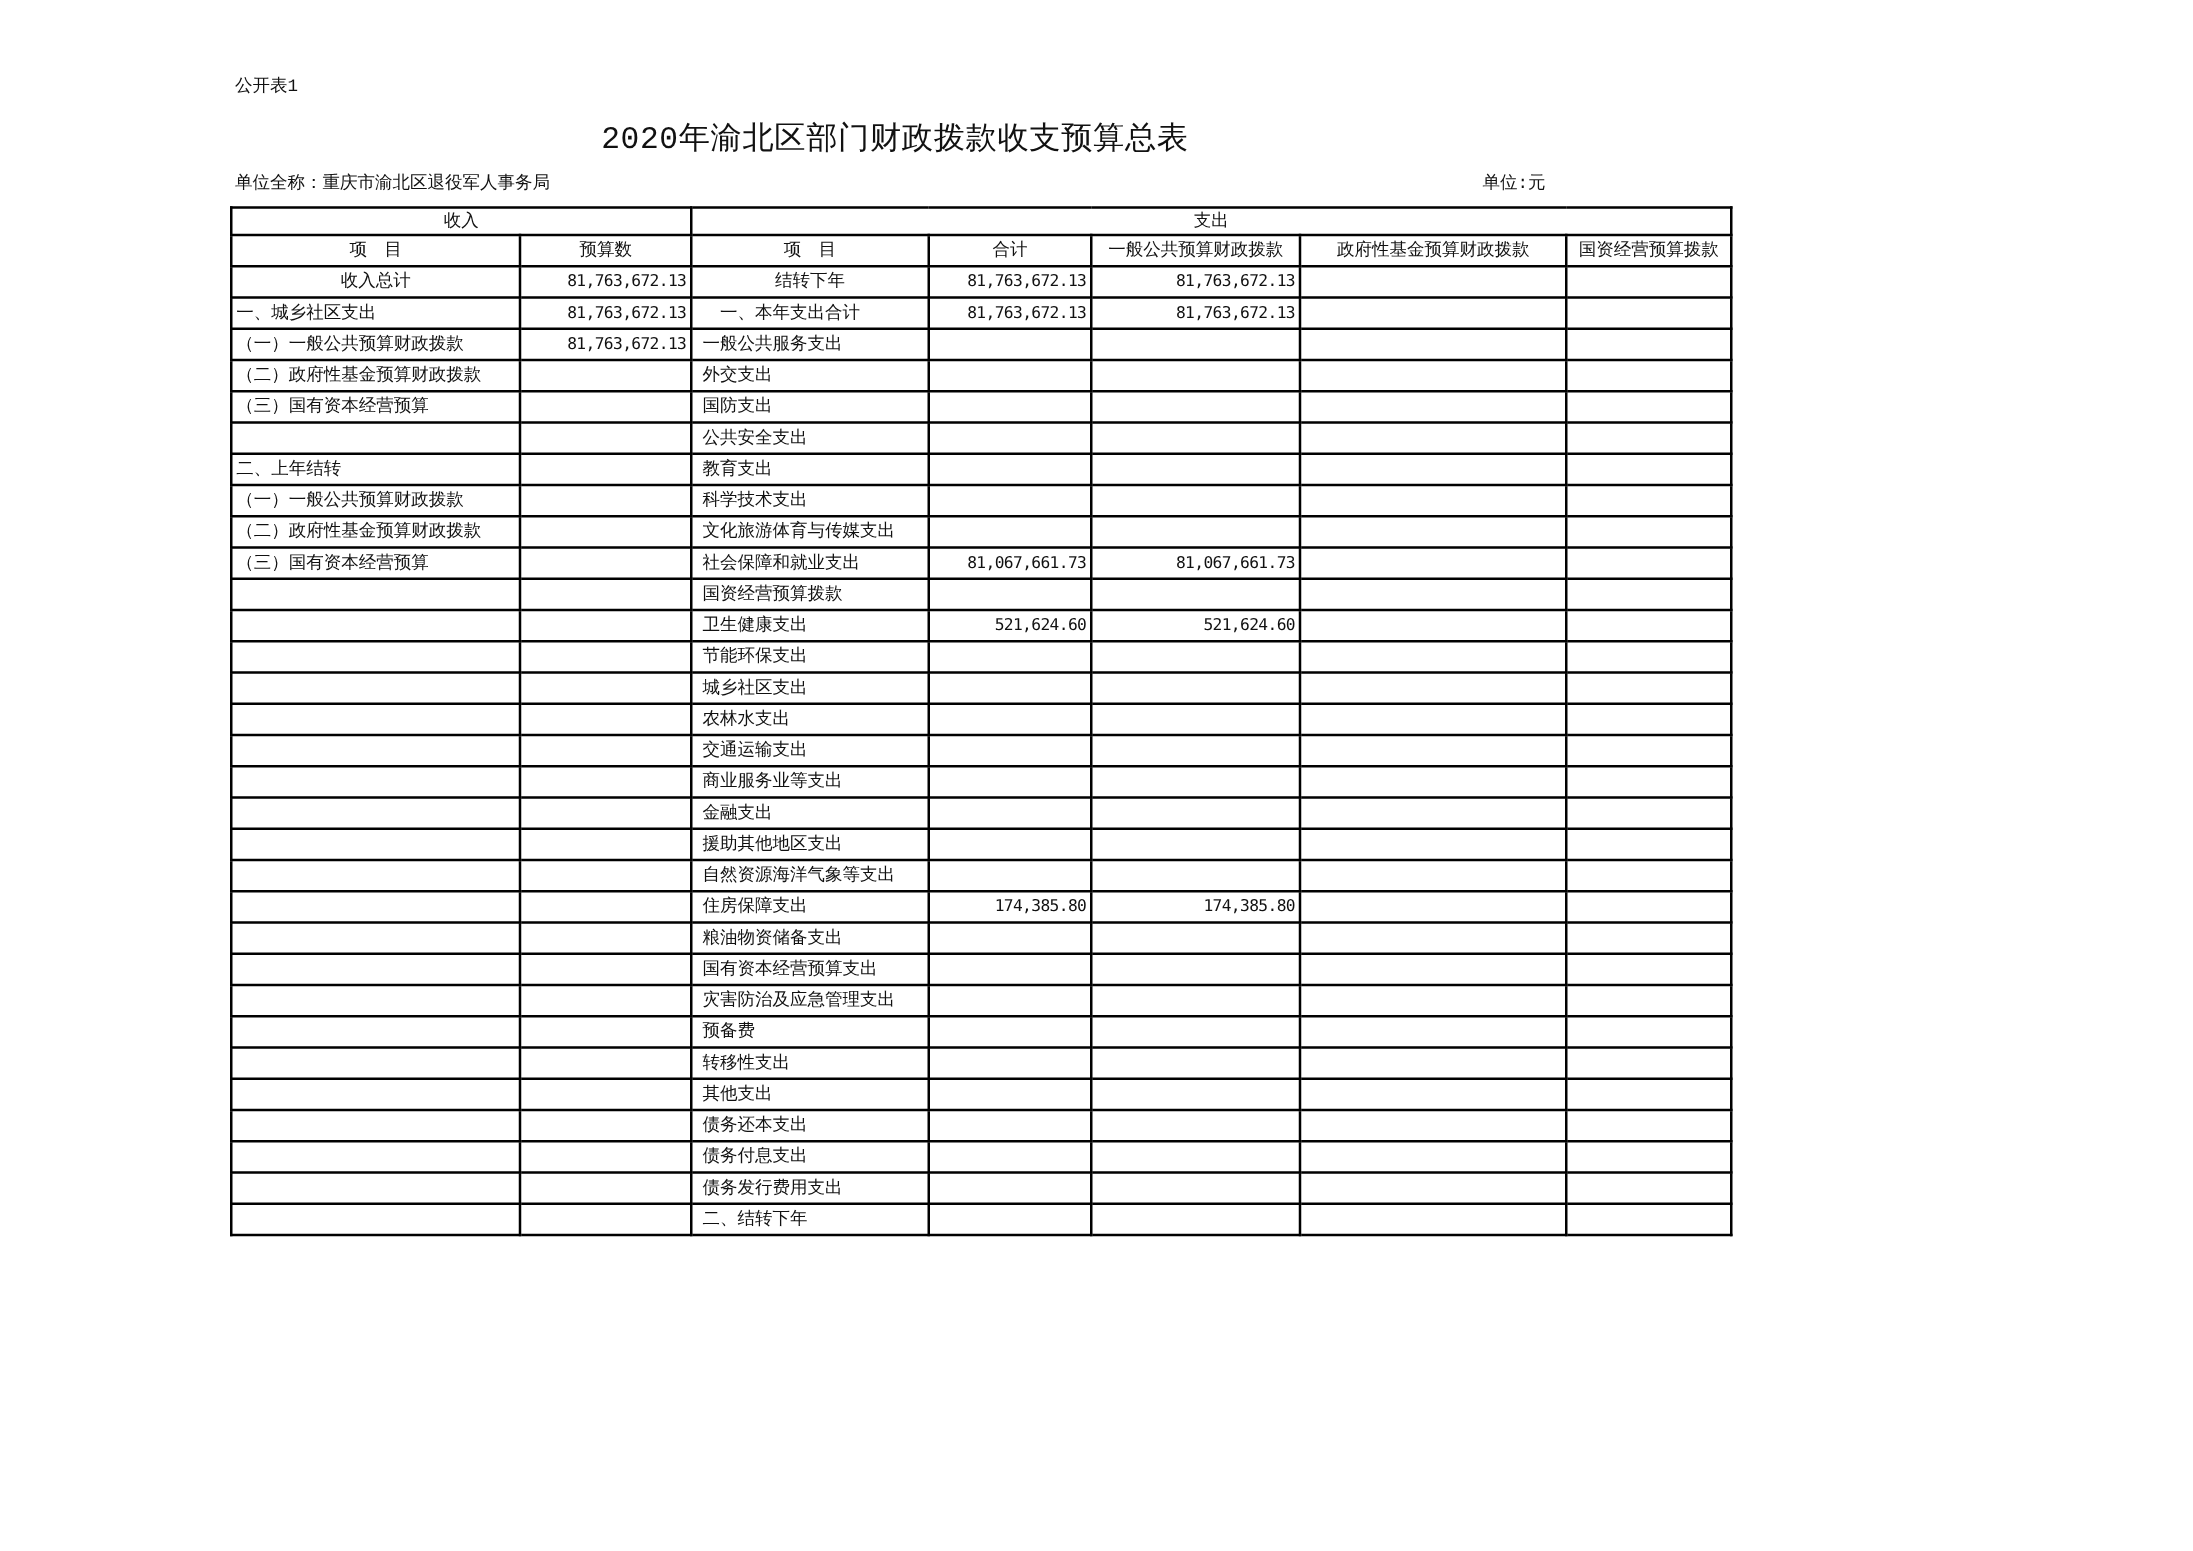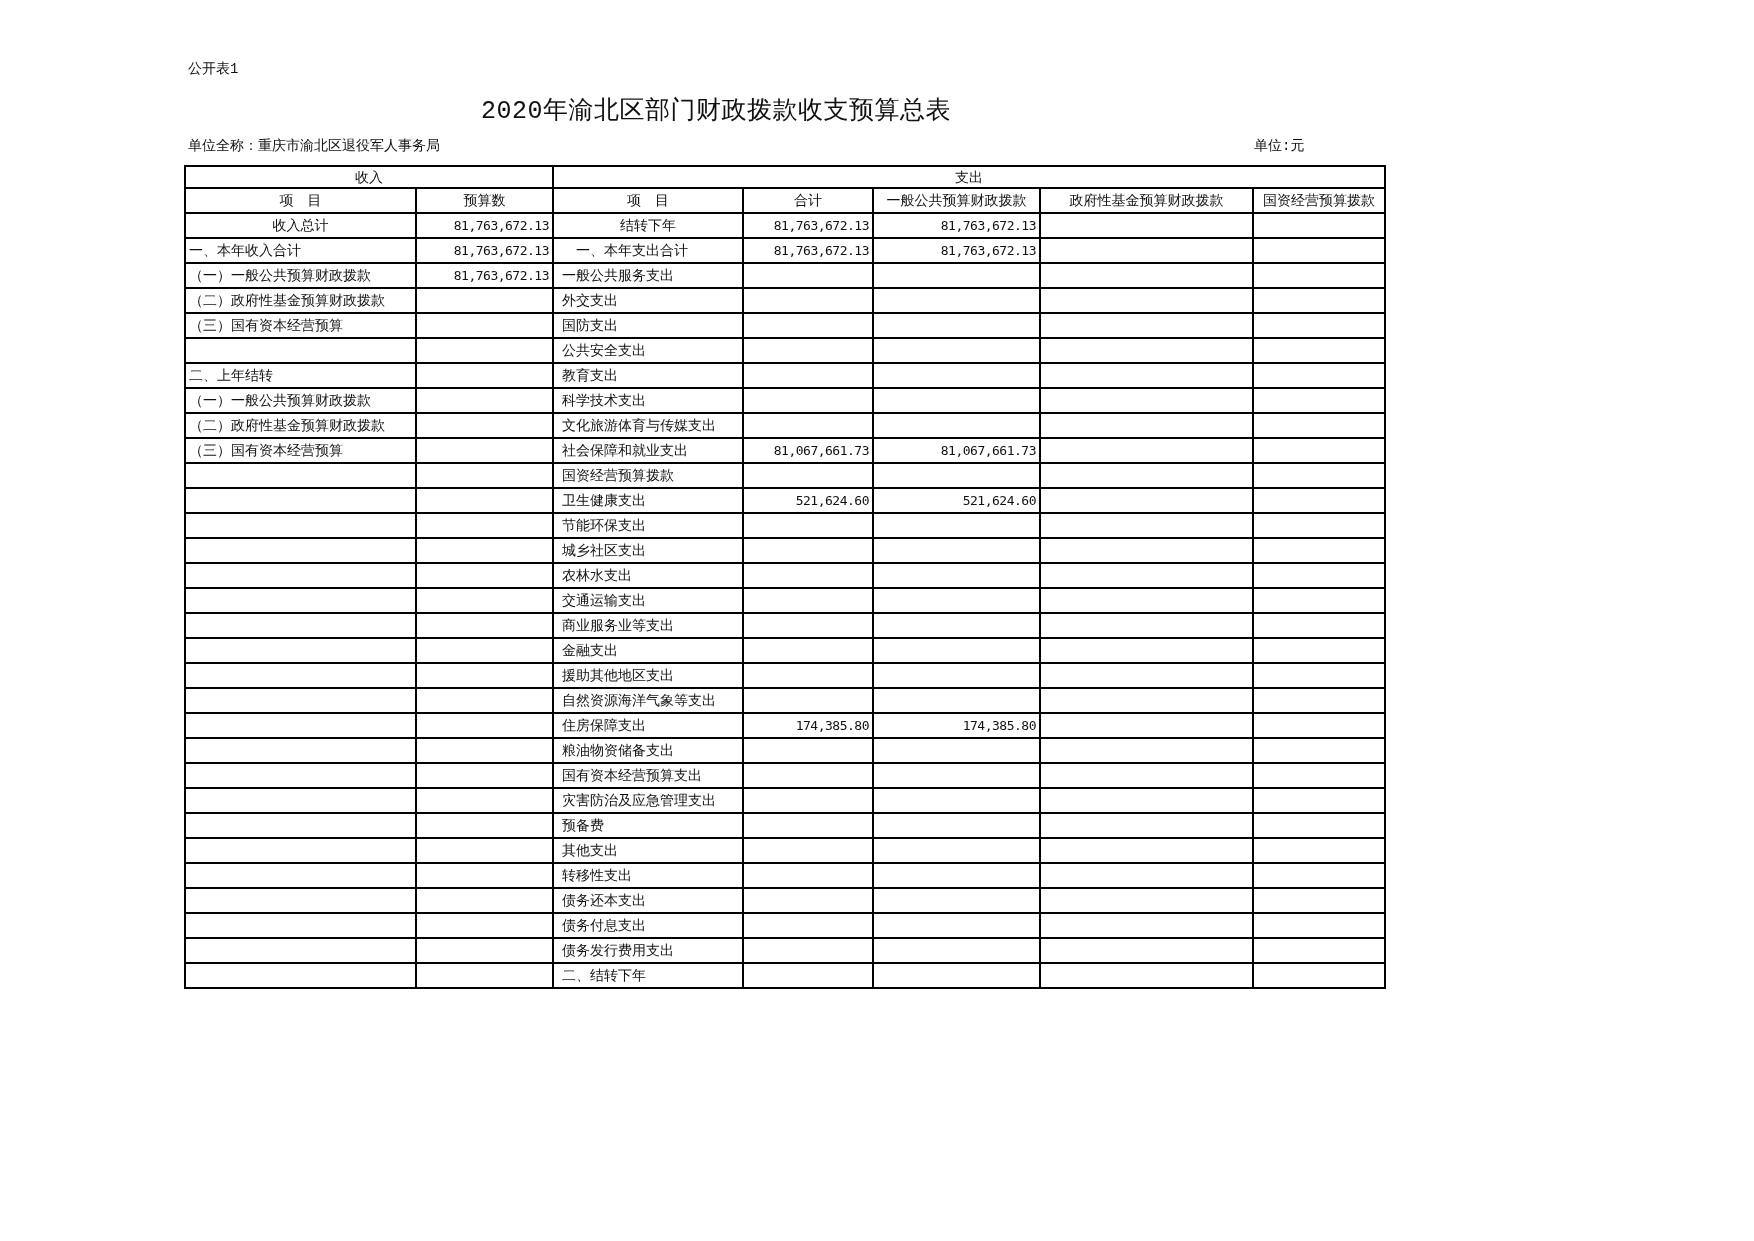--- a/index.html
+++ b/index.html
@@ -3,21 +3,21 @@
 <meta charset="utf-8">
 <style>
   html, body { margin:0; padding:0; background:#ffffff; }
   body { width:1754px; height:1241px; position:relative; overflow:hidden;
          font-family:"DejaVu Serif","Liberation Serif",serif; color:#111; }
   .abs { position:absolute;font-family:Liberation Mono, monospace; }
   #form-no { left:188px; top:60px; font-size:14px; }
   #title { left:0; width:1618px; top:93px; text-align:center; font-size:25px; letter-spacing:0.5px; }
   #title span { position:relative; left:-93px; }
   #unit-name { left:188px; top:137px; font-size:14px; }
-  #unit { left:1254px; top:137px; font-size:14px; }
+  #unit { left:1186px; top:137px; font-size:14px; }
   table { position:absolute; left:184px; top:165px; border-collapse:collapse; table-layout:fixed;
           border:1px solid #14532d; }
   td { border:2px solid #000; font-size:14px; height:23px; padding:0 3px; white-space:nowrap;
        overflow:hidden; line-height:23px; }
   tr.h1 td { height:20px; line-height:20px; }
   tr.h2 td { height:23px; }
   .c { text-align:center; }
   .r { text-align:right; font-family:"DejaVu Sans Mono","Liberation Mono",monospace; font-size:13px; letter-spacing:-0.5px; }
   .l { text-align:left; }
   .ind { padding-left:8px; }
@@ -57,21 +57,21 @@
   <tr>
         <td class="c">收入总计</td>
         <td class="r">81,763,672.13</td>
         <td class="c">结转下年</td>
         <td class="r">81,763,672.13</td>
         <td class="r">81,763,672.13</td>
         <td class="r"></td>
         <td class="r"></td>
       </tr>
       <tr>
-        <td class="l">一、本年收入合计</td>
+        <td class="l">一、城乡社区支出</td>
         <td class="r">81,763,672.13</td>
         <td class="l ind">　一、本年支出合计</td>
         <td class="r">81,763,672.13</td>
         <td class="r">81,763,672.13</td>
         <td class="r"></td>
         <td class="r"></td>
       </tr>
       <tr>
         <td class="l">（一）一般公共预算财政拨款</td>
         <td class="r">81,763,672.13</td>
@@ -275,30 +275,30 @@
         <td class="r"></td>
         <td class="l ind">预备费</td>
         <td class="r"></td>
         <td class="r"></td>
         <td class="r"></td>
         <td class="r"></td>
       </tr>
       <tr>
         <td class="l"></td>
         <td class="r"></td>
+        <td class="l ind">转移性支出</td>
+        <td class="r"></td>
+        <td class="r"></td>
+        <td class="r"></td>
+        <td class="r"></td>
+      </tr>
+      <tr>
+        <td class="l"></td>
+        <td class="r"></td>
         <td class="l ind">其他支出</td>
-        <td class="r"></td>
-        <td class="r"></td>
-        <td class="r"></td>
-        <td class="r"></td>
-      </tr>
-      <tr>
-        <td class="l"></td>
-        <td class="r"></td>
-        <td class="l ind">转移性支出</td>
         <td class="r"></td>
         <td class="r"></td>
         <td class="r"></td>
         <td class="r"></td>
       </tr>
       <tr>
         <td class="l"></td>
         <td class="r"></td>
         <td class="l ind">债务还本支出</td>
         <td class="r"></td>

